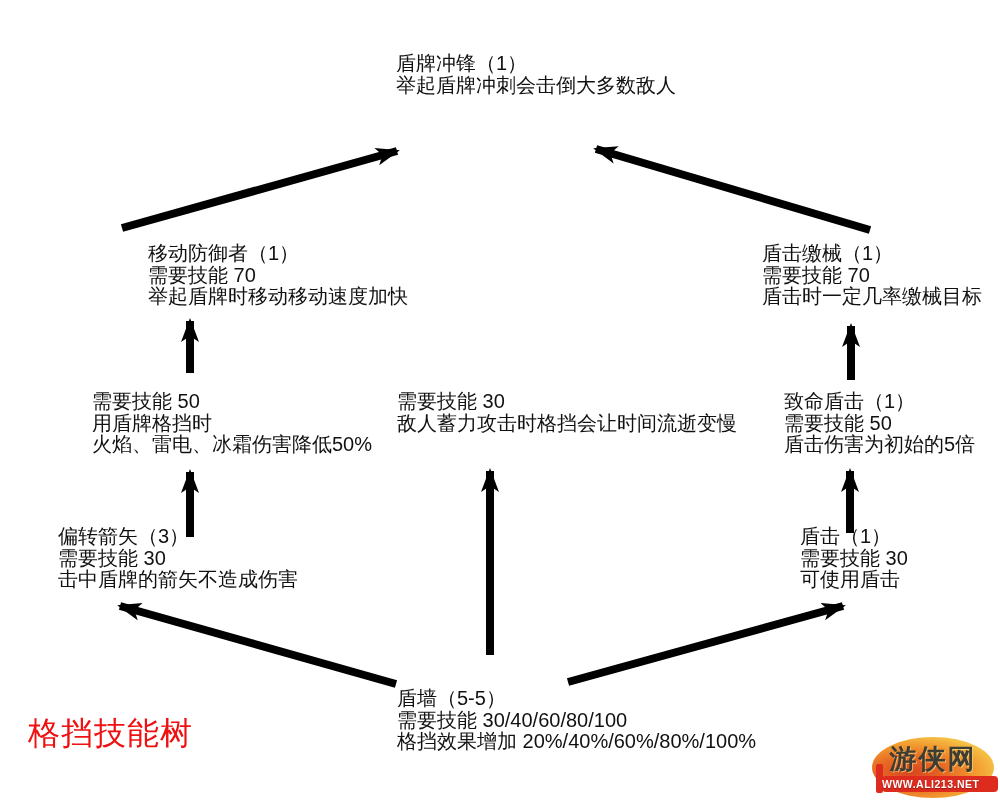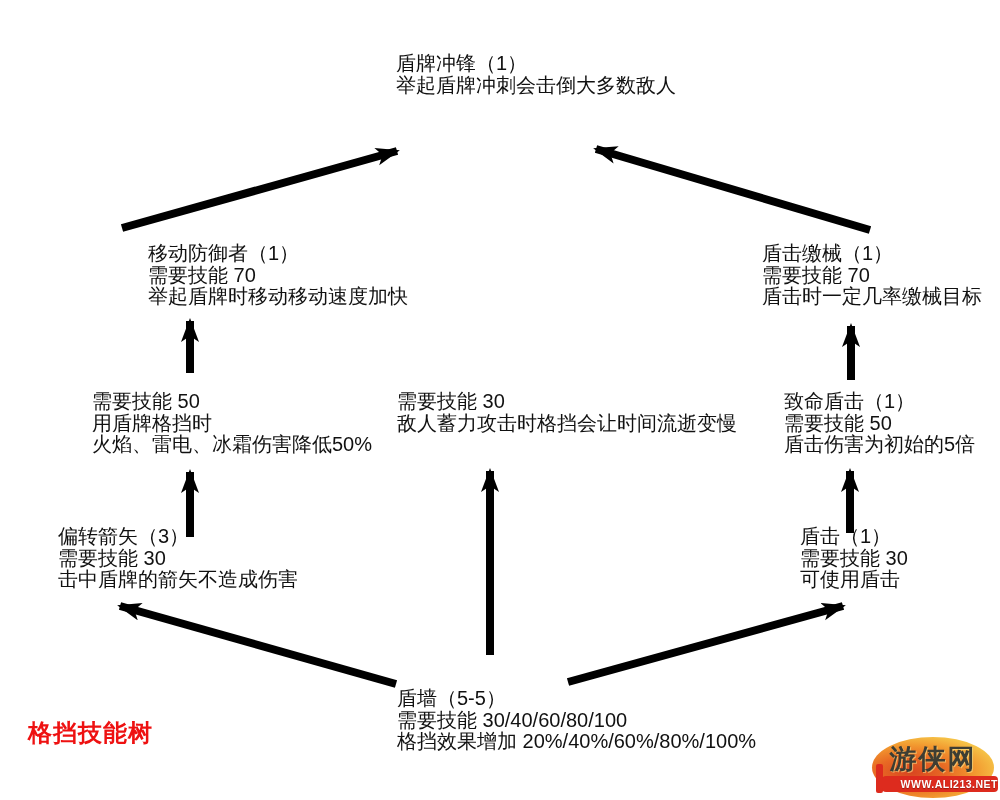--- a/index.html
+++ b/index.html
@@ -20,24 +20,23 @@
     position: absolute;
     color: #111111;
     font-size: 20px;
     line-height: 21.5px;
     white-space: nowrap;
   }
   .tree-title {
     position: absolute;
     left: 28px;
     top: 717px;
-    font-size: 24px;
+    font-size: 32px;
     line-height: 32px;
     letter-spacing: 1px;
-    font-weight: bold;
   }
   .watermark {
     position: absolute;
     left: 866px;
     top: 735px;
     width: 134px;
     height: 65px;
   }
   .watermark-oval {
     position: absolute;
@@ -68,21 +67,21 @@
   }
   .watermark-banner {
     position: absolute;
     left: 16px; top: 41px;
     width: 116px; height: 16px;
     border-radius: 4px;
     color: #ffffff;
     font-size: 10.5px;
     font-weight: bold;
     line-height: 16px;
-    text-align: right;
+    text-align: left;
     letter-spacing: 0.5px;
     text-shadow: 0 1px 1px rgba(120,20,10,0.7);
   }
 </style>
 </head>
 <body>
 
 <div class="canvas">
 
   <svg class="edges-svg" viewBox="0 0 1000 800" xmlns="http://www.w3.org/2000/svg">

